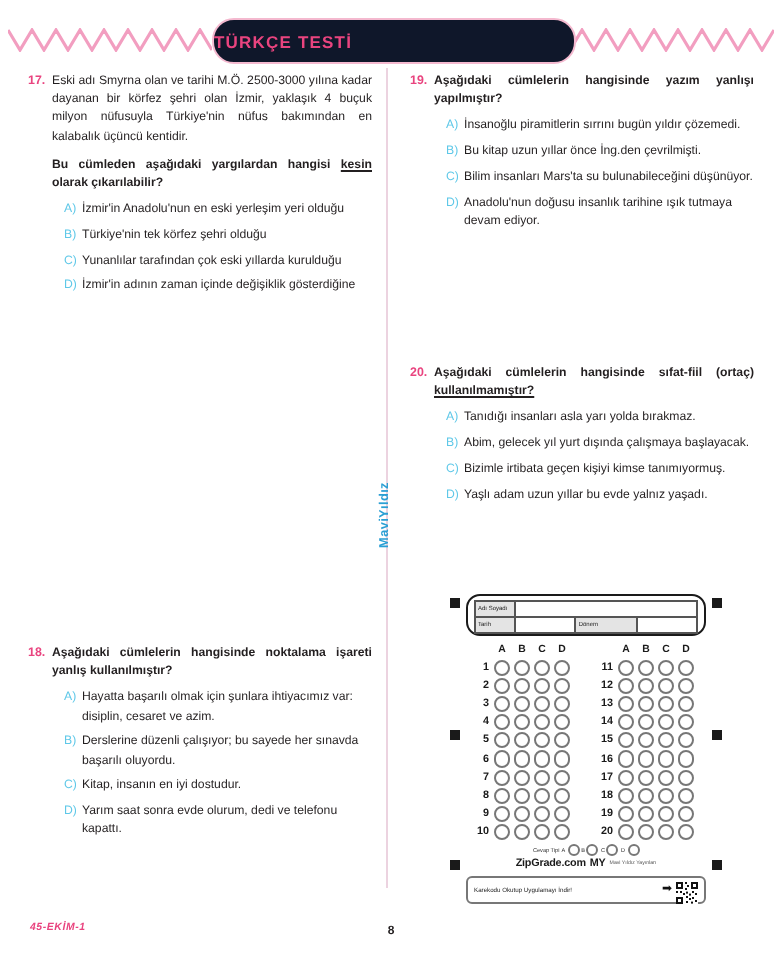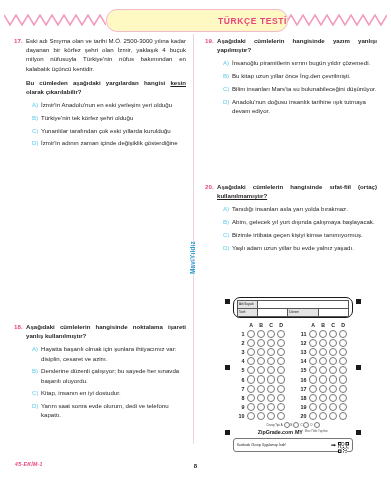--- a/index.html
+++ b/index.html
@@ -35,24 +35,24 @@
   .zigzag-right { right: 4px; width: 102px; }
 
   .title-pill {
     position: absolute;
     left: 106px;
     top: 3px;
     width: 180px;
     height: 21px;
     border: 1px solid #f4b9cf;
     border-radius: 11px;
-    background: #fef9c3;
+    background: #0f172a;
     display: flex;
     align-items: center;
-    justify-content: flex-end;
+    justify-content: flex-start;
   }
   .title-pill span {
     font-size: 8.5px;
     font-weight: bold;
     letter-spacing: 0.6px;
     color: #e9447f;
   }
 
   
   .col {

